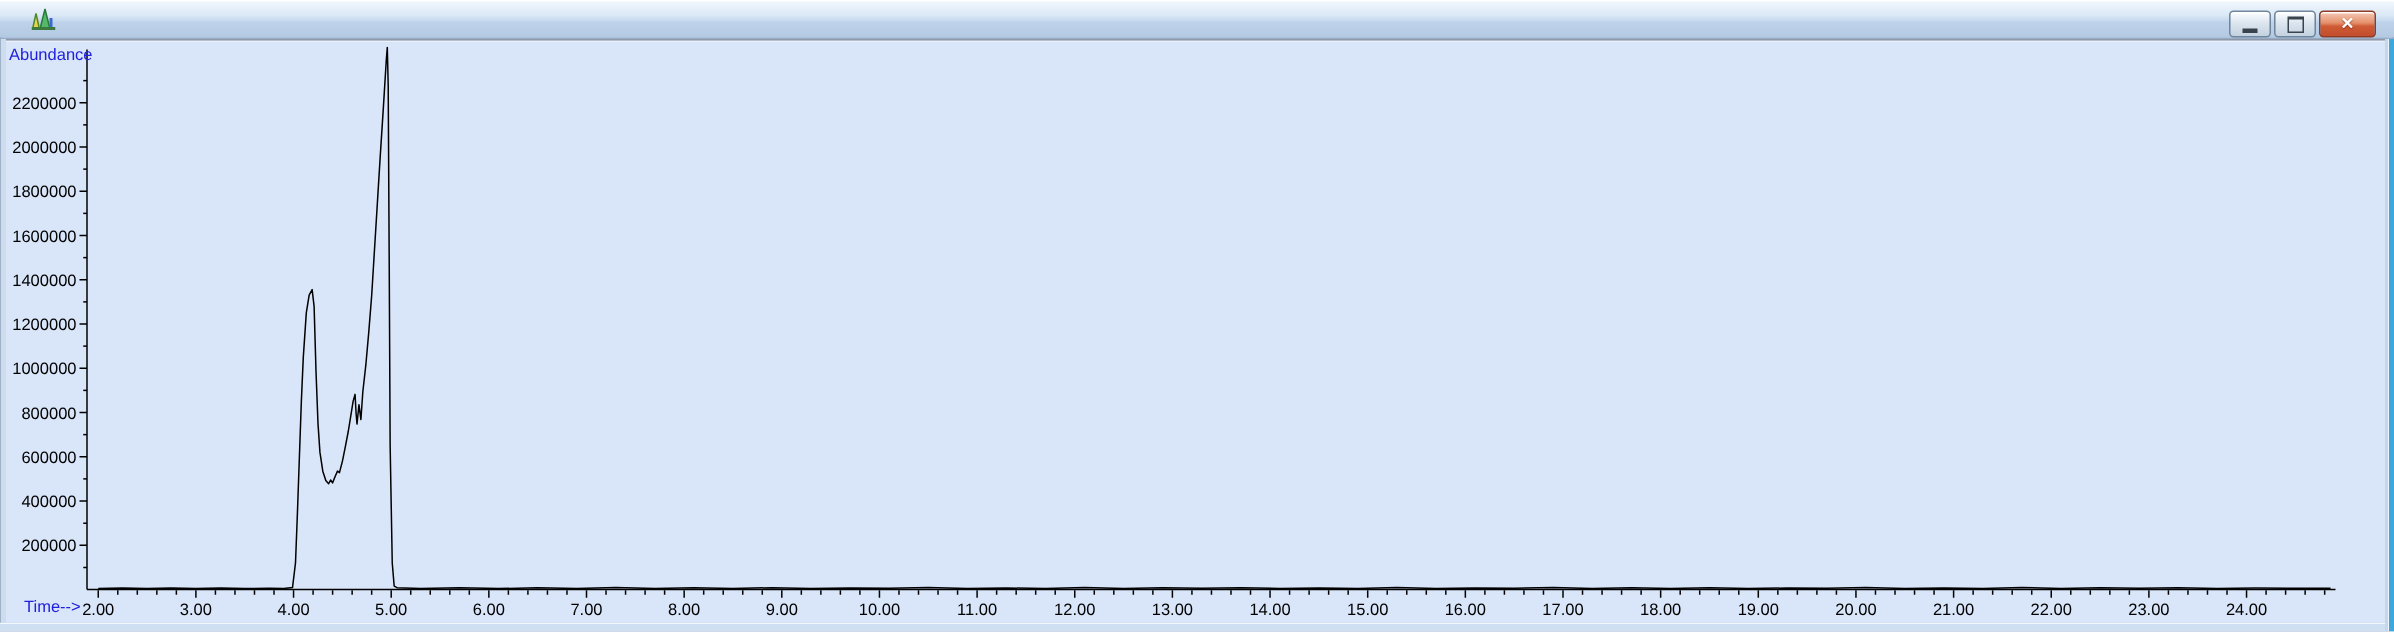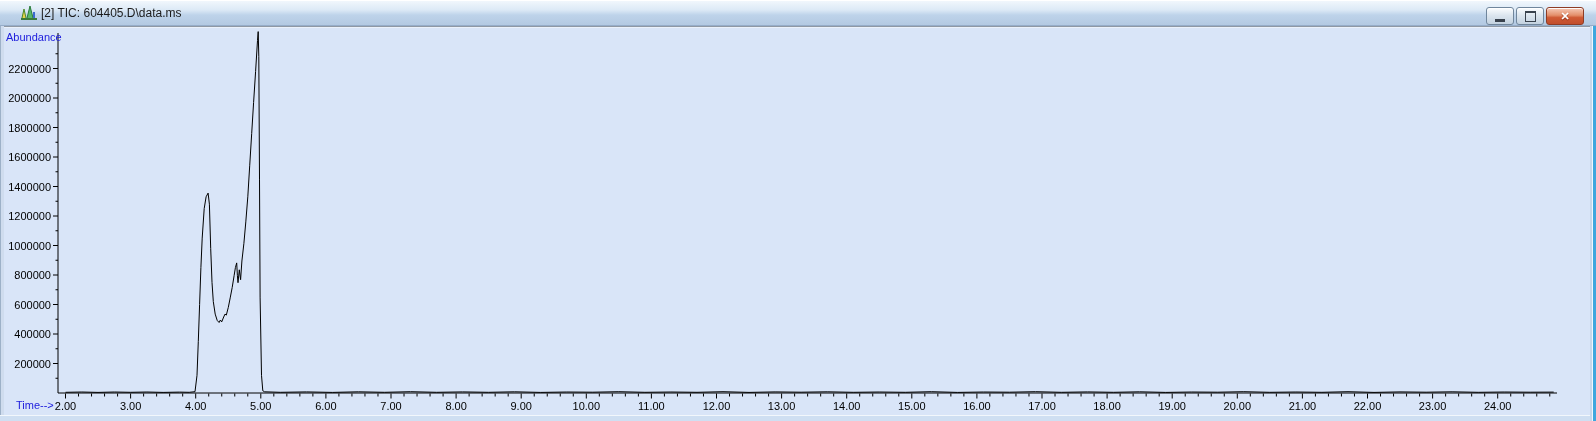--- a/index.html
+++ b/index.html
@@ -44,21 +44,20 @@
 
 <div class="window">
 
   <div class="titlebar">
     <svg class="app-icon" viewBox="0 0 16 16">
       <rect x="0" y="13" width="16" height="2" fill="#3a7a3a"></rect>
       <polyline points="1,13 3,4 5,13" fill="#e8d24a" stroke="#4a8a2a" stroke-width="1"></polyline>
       <polyline points="6,13 9,1 12,13" fill="#57b86a" stroke="#2a7a3a" stroke-width="1"></polyline>
       <rect x="12" y="7" width="2" height="6" fill="#3a6ad0"></rect>
     </svg>
-    <div class="title-text">[2] TIC: 604405.D\data.ms</div>
     <div class="controls">
       <button class="wbtn">
         <span class="glyph-min"></span>
       </button>
       <button class="wbtn">
         <span class="glyph-max"></span>
       </button>
       <button class="wbtn close">
         <span class="glyph-close">✕</span>
       </button>

